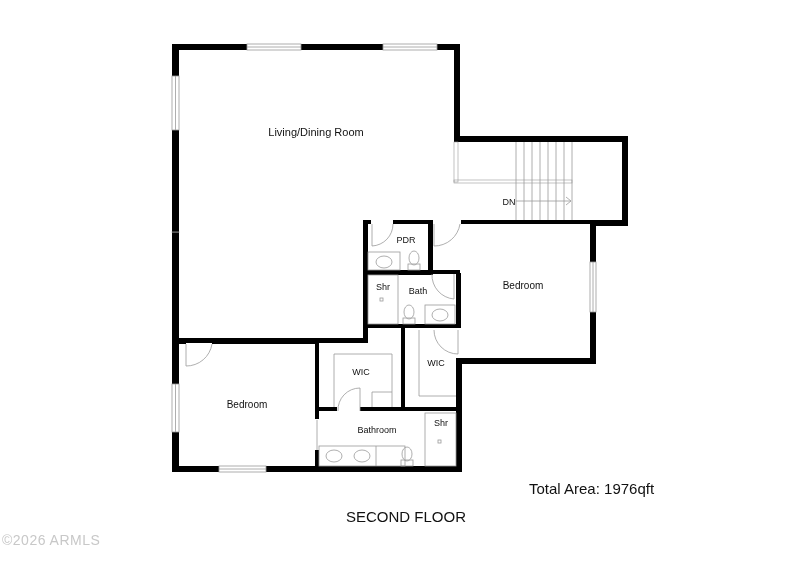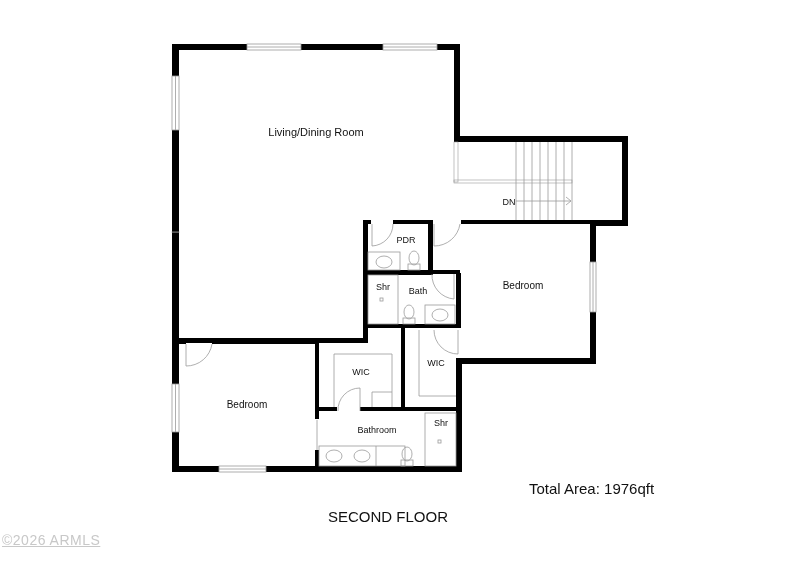--- a/index.html
+++ b/index.html
@@ -2,23 +2,23 @@
 <html><head>
 <meta charset="utf-8">
 <style>
   html, body { margin:0; padding:0; background:#ffffff; }
   body { width:800px; height:566px; position:relative; overflow:hidden; font-family:"Liberation Sans", sans-serif; }
   svg { position:absolute; left:0; top:0; }
   .lbl { font-family:"Liberation Sans", sans-serif; fill:#111; }
   .wall { fill:#000; }
   .thin { stroke:#9a9a9a; stroke-width:0.8; fill:none; }
   .win { fill:#fff; stroke:#9a9a9a; stroke-width:0.8; }
-  .footer-title { position:absolute; left:0; top:508px; width:776px; text-align:center; font-size:15px; color:#111; }
+  .footer-title { position:absolute; left:0; top:508px; width:776px; text-align:center; font-size:15px; color:#111;padding-left:18px; }
   .total { position:absolute; left:529px; top:480px; font-size:15px; color:#111; }
-  .wm { position:absolute; left:2px; top:532px; font-size:14px; color:#c8c8c8; letter-spacing:0.5px;text-decoration:underline; }
+  .wm { position:absolute; left:2px; top:532px; font-size:14px; color:#c8c8c8; letter-spacing:0.5px; }
 </style>
 </head>
 <body>
 
 <svg width="800" height="566" viewBox="0 0 800 566">
 
   <g>
 
     <rect class="wall" x="172" y="44" width="288" height="6"></rect>
 

